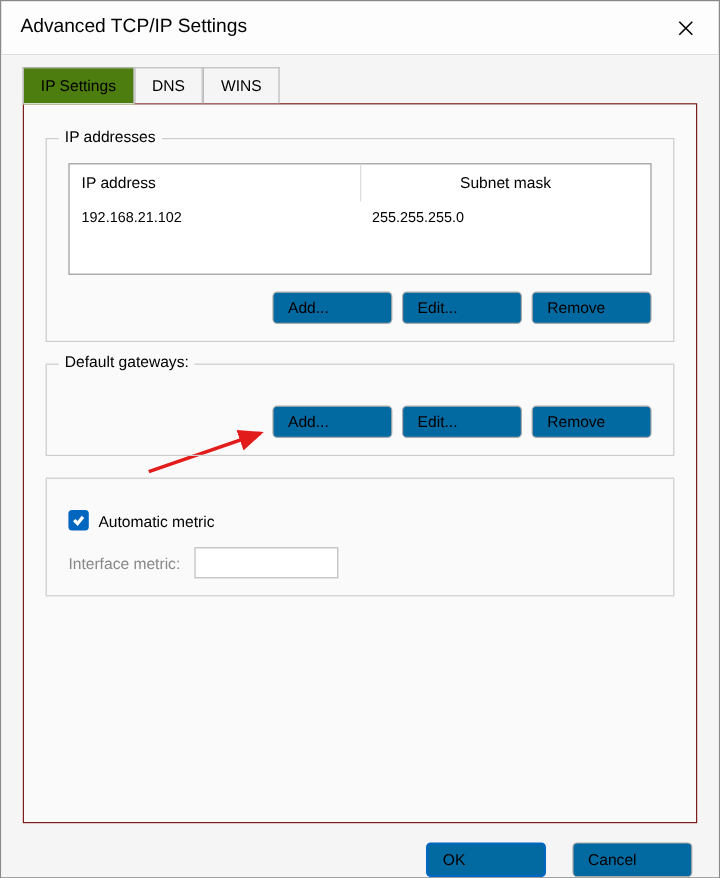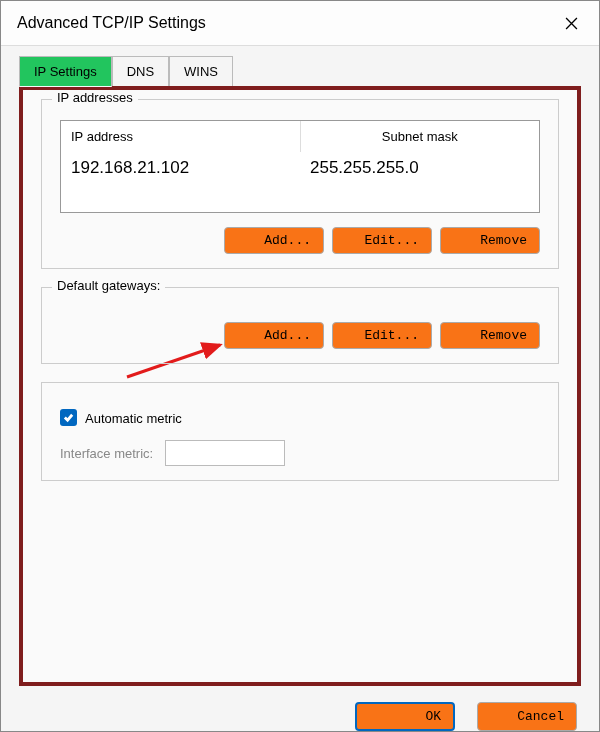--- a/index.html
+++ b/index.html
@@ -49,29 +49,29 @@
       padding: 7px 14px;
       border: 1px solid #bbb;
       border-bottom: none;
       background: #f5f5f5;
       font-size: 13px;
       cursor: pointer;
       margin-right: 0px;
       position: relative;
     }
     .tab.active {
-      background: #22c55e;
+      background: #4d7c0f;
       border-bottom: 1px solid #fafafa;
       margin-bottom: -1px;
     }
     .tab-panel {
-      border: 4px solid #7f1d1d;
+      border: 1px solid #7f1d1d;
       background: #fafafa;
       flex: 1;
-      padding: 9px 18px 18px 18px;
+      padding: 28px 18px 18px 18px;
       position: relative;
     }
     .fieldset {
       border: 1px solid #ccc;
       margin-bottom: 18px;
       padding: 20px 18px 14px 18px;
       position: relative;
     }
     .legend {
       position: absolute;
@@ -100,42 +100,42 @@
     .table-body {
       min-height: 60px;
     }
     .table-body.short { min-height: 40px; }
     .table-row {
       display: flex;
     }
     .table-row .cell {
       padding: 6px 10px 12px 10px;
       flex: 1;
-      font-size: 17px;
+      font-size: 12px;
     }
     .cell.selected span {
       background: #e8e8e8;
       padding: 1px 2px;
     }
     .btn-row {
       display: flex;
       justify-content: flex-end;
       gap: 8px;
       margin-top: 14px;
     }
     .btn {
       min-width: 100px;
       padding: 5px 12px;
-      background: #f97316;
+      background: #0369a1;
       border: 1px solid #aaa;
       border-radius: 4px;
       font-size: 13px;
       cursor: pointer;
-      text-align: right;
-      font-family: Liberation Mono, monospace;
+      text-align: left;
+      font-family: Liberation Sans, sans-serif;
     }
     .btn.primary {
       border: 2px solid #0067c0;
     }
     .checkbox-row {
       display: flex;
       align-items: flex-end;
       gap: 8px;
       margin: 6px 0 14px 0;
     }

